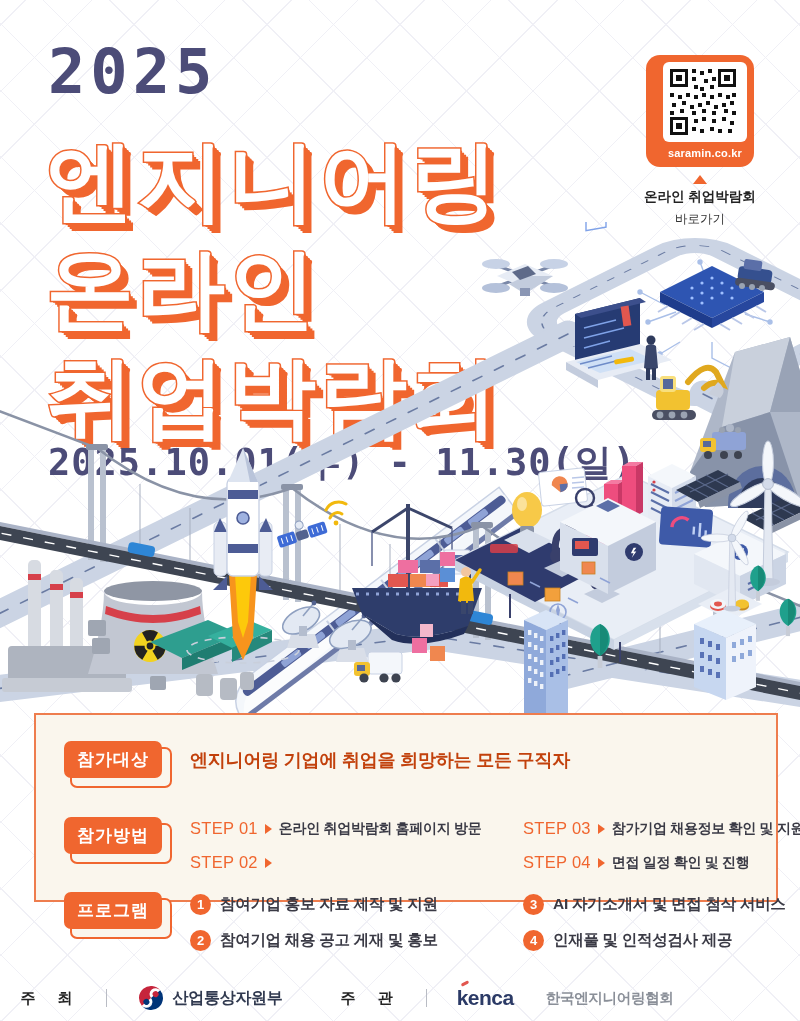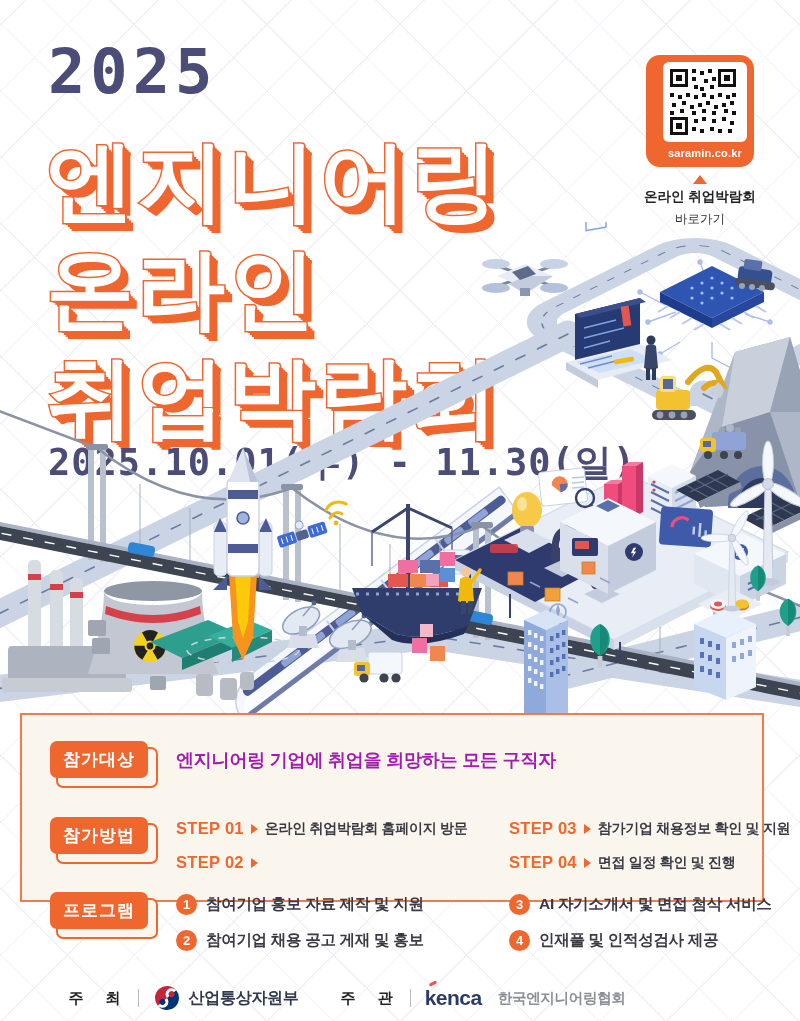--- a/index.html
+++ b/index.html
@@ -41,53 +41,53 @@
     width:0;height:0;margin:8px auto 4px auto;
     border-left:7px solid transparent;border-right:7px solid transparent;
     border-bottom:9px solid #F0662F;
   }
   .qr-caption1{font-size:13.5px;font-weight:800;color:#222;}
   .qr-caption2{font-size:12.5px;font-weight:500;color:#333;margin-top:5px;}
   
   .illustration{position:absolute;left:0;top:222px;width:800px;height:495px;}
   
   .panel{
-    position:absolute;left:20px;top:713px;width:744px;height:189px;
+    position:absolute;left:34px;top:713px;width:744px;height:189px;
     background:#FAF6ED;border:2.5px solid #EE7D4E;
   }
   .row{position:absolute;left:28px;display:flex;align-items:flex-start;}
   .badge-wrap{position:relative;width:98px;flex:0 0 98px;margin-right:28px;}
   .badge{
     position:relative;z-index:1;background:#F0662F;color:#fff;text-align:center;
     font-size:17px;font-weight:800;border-radius:7px;padding:7px 0;letter-spacing:1px;
   }
   .badge-wrap::after{
     content:"";position:absolute;left:6px;top:6px;width:100%;height:100%;
     border:2px solid #F0662F;border-radius:7px;background:#FAF6ED;z-index:0;
   }
-  .target-text{font-size:18px;font-weight:700;color:#a21caf;padding-top:7px;letter-spacing:-.2px;}
+  .target-text{font-size:18px;font-weight:700;color:#c2410c;padding-top:7px;letter-spacing:-.2px;}
   .cols{display:flex;gap:38px;padding-top:2px;}
   .col{display:flex;flex-direction:column;gap:15px;width:295px;}
   .step-item{display:flex;align-items:center;gap:7px;white-space:nowrap;}
-  .step-label{color:#F0662F;font-size:16.5px;font-weight:700;letter-spacing:.3px;}
+  .step-label{color:#F0662F;font-size:16.5px;font-weight:400;letter-spacing:.3px;}
   .step-arrow{
     width:0;height:0;border-top:5px solid transparent;border-bottom:5px solid transparent;
     border-left:7px solid #F0662F;flex:0 0 auto;
   }
   .step-text{font-size:14px;font-weight:700;color:#3a3a45;letter-spacing:-.3px;}
   .prog-item{display:flex;align-items:center;gap:9px;white-space:nowrap;}
   .num-circle{
     flex:0 0 21px;width:21px;height:21px;border-radius:50%;background:#F0662F;color:#fff;
     font-size:13px;font-weight:800;display:flex;align-items:center;justify-content:center;
   }
   .prog-text{font-size:15.5px;font-weight:700;color:#3a3a45;letter-spacing:-.3px;}
   
   .footer{
     position:absolute;left:0;top:978px;width:694px;height:40px;
-    display:flex;align-items:center;justify-content:center;gap:14px;
+    display:flex;align-items:center;justify-content:center;gap:30px;
   }
   .f-label{font-size:15px;font-weight:700;color:#222;letter-spacing:9px;margin-right:-6px;}
   .f-div{width:1px;height:18px;background:#b9bcc4;}
   .motie{display:flex;align-items:center;gap:8px;}
   .motie-name{font-size:16px;font-weight:700;color:#30394f;letter-spacing:-.3px;}
   .kenca{position:relative;font-size:21px;font-weight:800;color:#2b3a66;letter-spacing:-.5px;}
   .kenca-accent{
     position:absolute;left:4px;top:-4px;width:8px;height:3px;background:#E2574F;
     transform:rotate(-28deg);border-radius:2px;
   }

